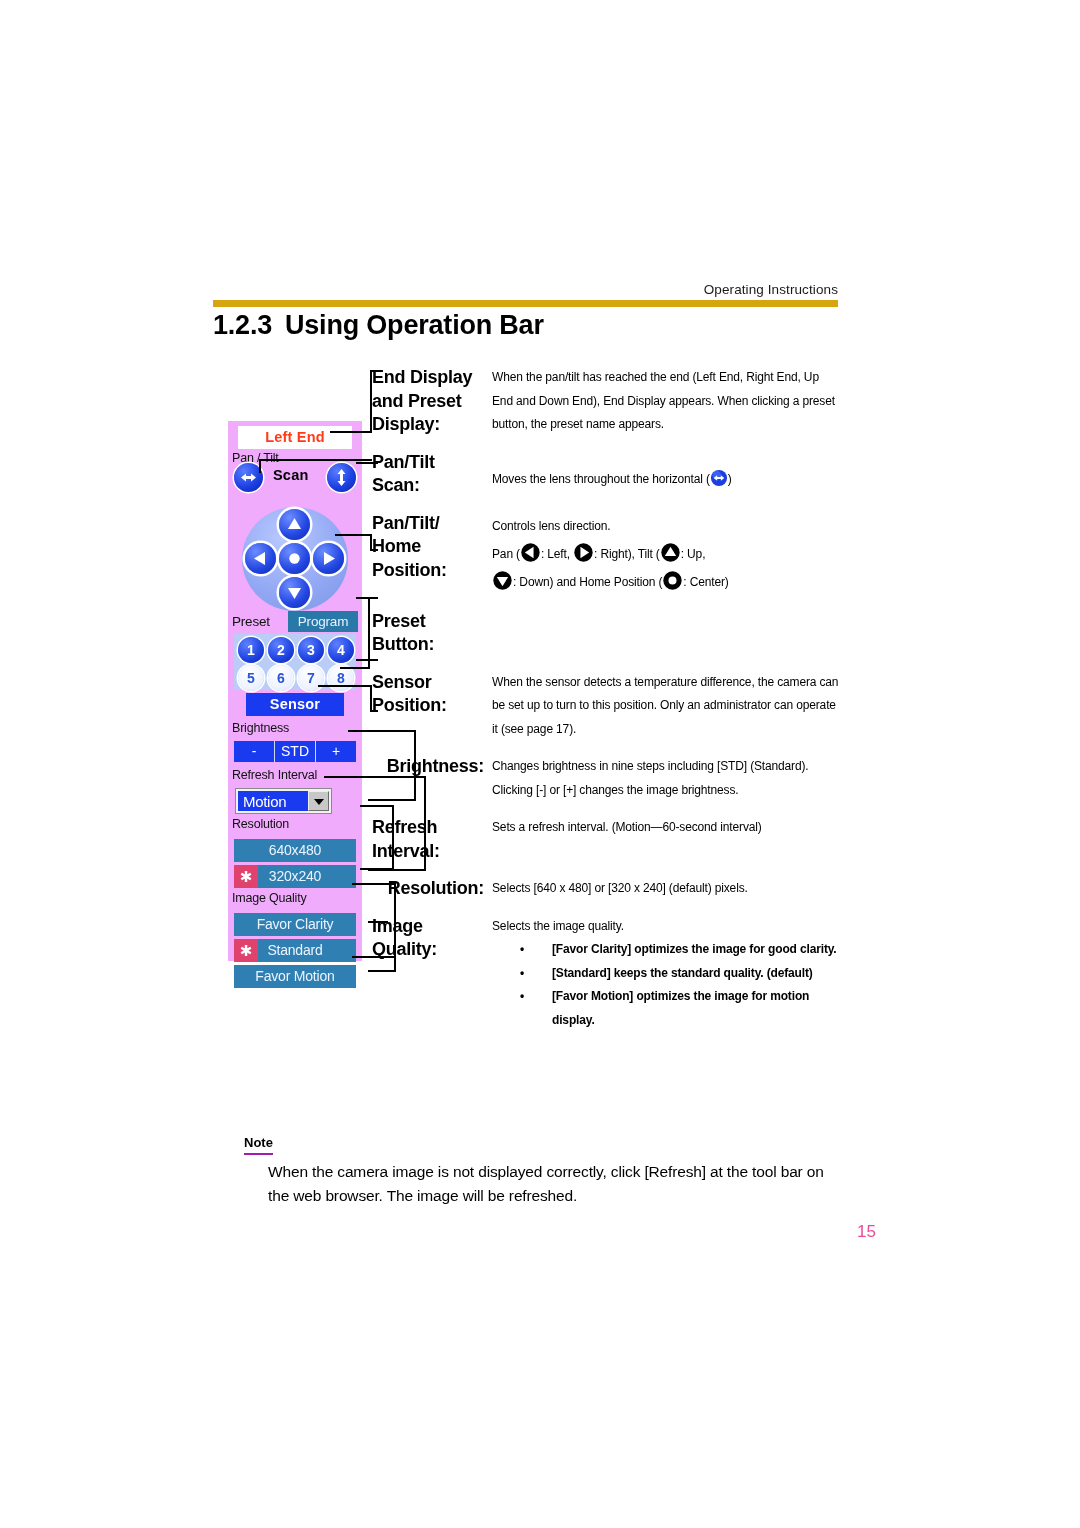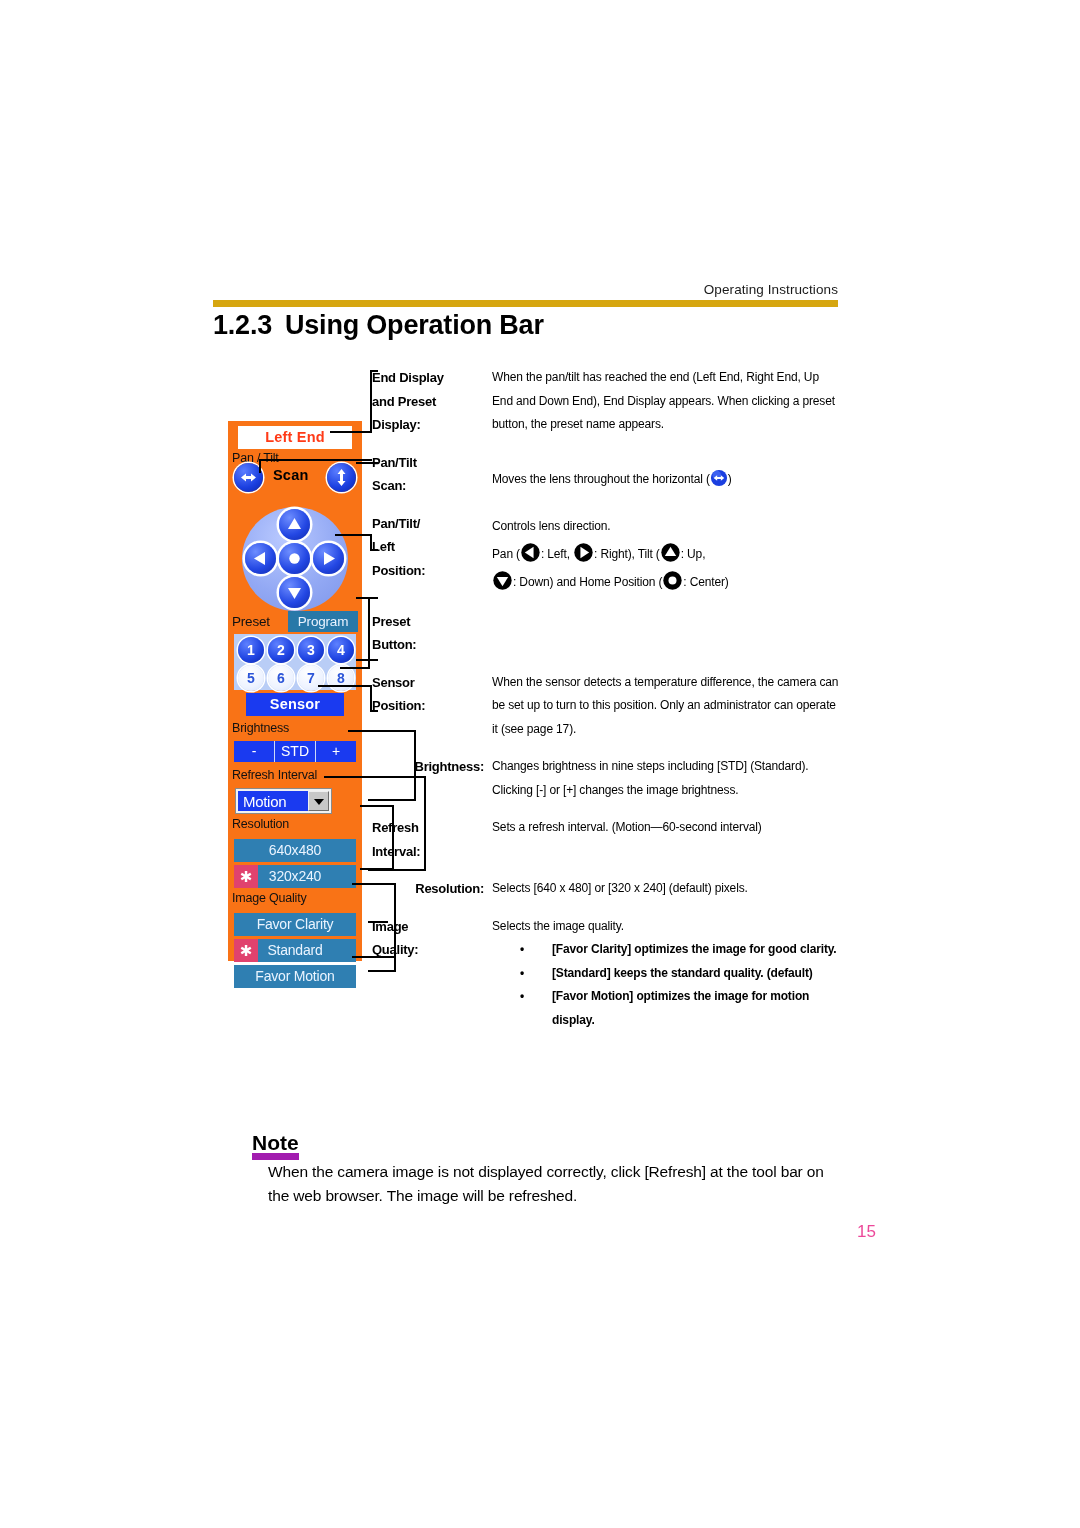--- a/index.html
+++ b/index.html
@@ -56,21 +56,21 @@
   }
   .sec-num { display: inline-block; width: 72px; }
 
   
   #opbar {
     position: absolute;
     left: 228px;
     top: 421px;
     width: 134px;
     height: 540px;
-    background: #f97316;
+    background: #f0abfc;
     box-sizing: border-box;
     padding: 0;
   }
   .ob-enddisp {
     position: absolute;
     left: 10px; top: 5px;
     width: 114px; height: 23px;
     background: #ffffff;
     color: #ff3a17;
     font-size: 14.5px;
@@ -255,21 +255,21 @@
   .ln { position: absolute; background: #000000; }
   .lnh { height: 2px; }
   .lnv { width: 2px; }
 
   
   .dl { position: absolute; left: 372px; top: 366px; width: 470px; }
   .row { position: relative; display: flex; }
   .term {
     width: 112px;
     flex: 0 0 112px;
-    font-size: 13px;
+    font-size: 18px;
     font-weight: bold;
     line-height: 23.5px;
     letter-spacing: -.25px;
     text-align: left;
   }
   .term.rt { text-align: right; padding-right: 0; }
   .desc {
     flex: 1;
     font-size: 12px;
     line-height: 23.5px;
@@ -297,24 +297,24 @@
     width: 18px; height: 18px;
     vertical-align: -4px;
     position: relative;
   }
   .ic svg { position: absolute; left: 0; top: 0; }
   .ic.big { width: 21px; height: 21px; vertical-align: -5px; }
 
   
   .note-head {
     position: absolute;
-    left: 252px; top: 1133px;
-    font-size: 21px;
+    left: 244px; top: 1133px;
+    font-size: 13px;
     font-weight: bold;
-    border-bottom: 7px solid #a21caf;
+    border-bottom: 2px solid #a21caf;
     padding-bottom: 1px;
     line-height: 19px;
   }
   .note-body {
     position: absolute;
     left: 268px; top: 1160px;
     width: 578px;
     font-size: 15.5px;
     line-height: 23.5px;
     letter-spacing: -.15px;
@@ -503,21 +503,21 @@
                 <path d="M6 14.5 L11.5 10 L11.5 12.8 L17.5 12.8 L17.5 10 L23 14.5 L17.5 19 L17.5 16.2 L11.5 16.2 L11.5 19 Z" fill="#ffffff"></path>
               </svg></span><span>)</span>
         </div>
       </div>
     </div>
     <div class="gap"></div>
 
     <div class="row">
       <div class="term">
         <div>Pan/Tilt/</div>
-        <div>Left</div>
+        <div>Home</div>
         <div>Position:</div>
       </div>
       <div class="desc loose">
         <div>Controls lens direction.</div>
         <div>
           <span>Pan (</span><span class="ic big"><svg width="21" height="21" viewBox="0 0 24 24">
                 <circle cx="12" cy="12" r="10.5" fill="#000000"></circle>
                 <path d="M5.5 12 L15.5 5.5 L15.5 18.5 Z" fill="#ffffff"></path>
               </svg></span><span>: Left, </span><span class="ic big"><svg width="21" height="21" viewBox="0 0 24 24">
                 <circle cx="12" cy="12" r="10.5" fill="#000000"></circle>

